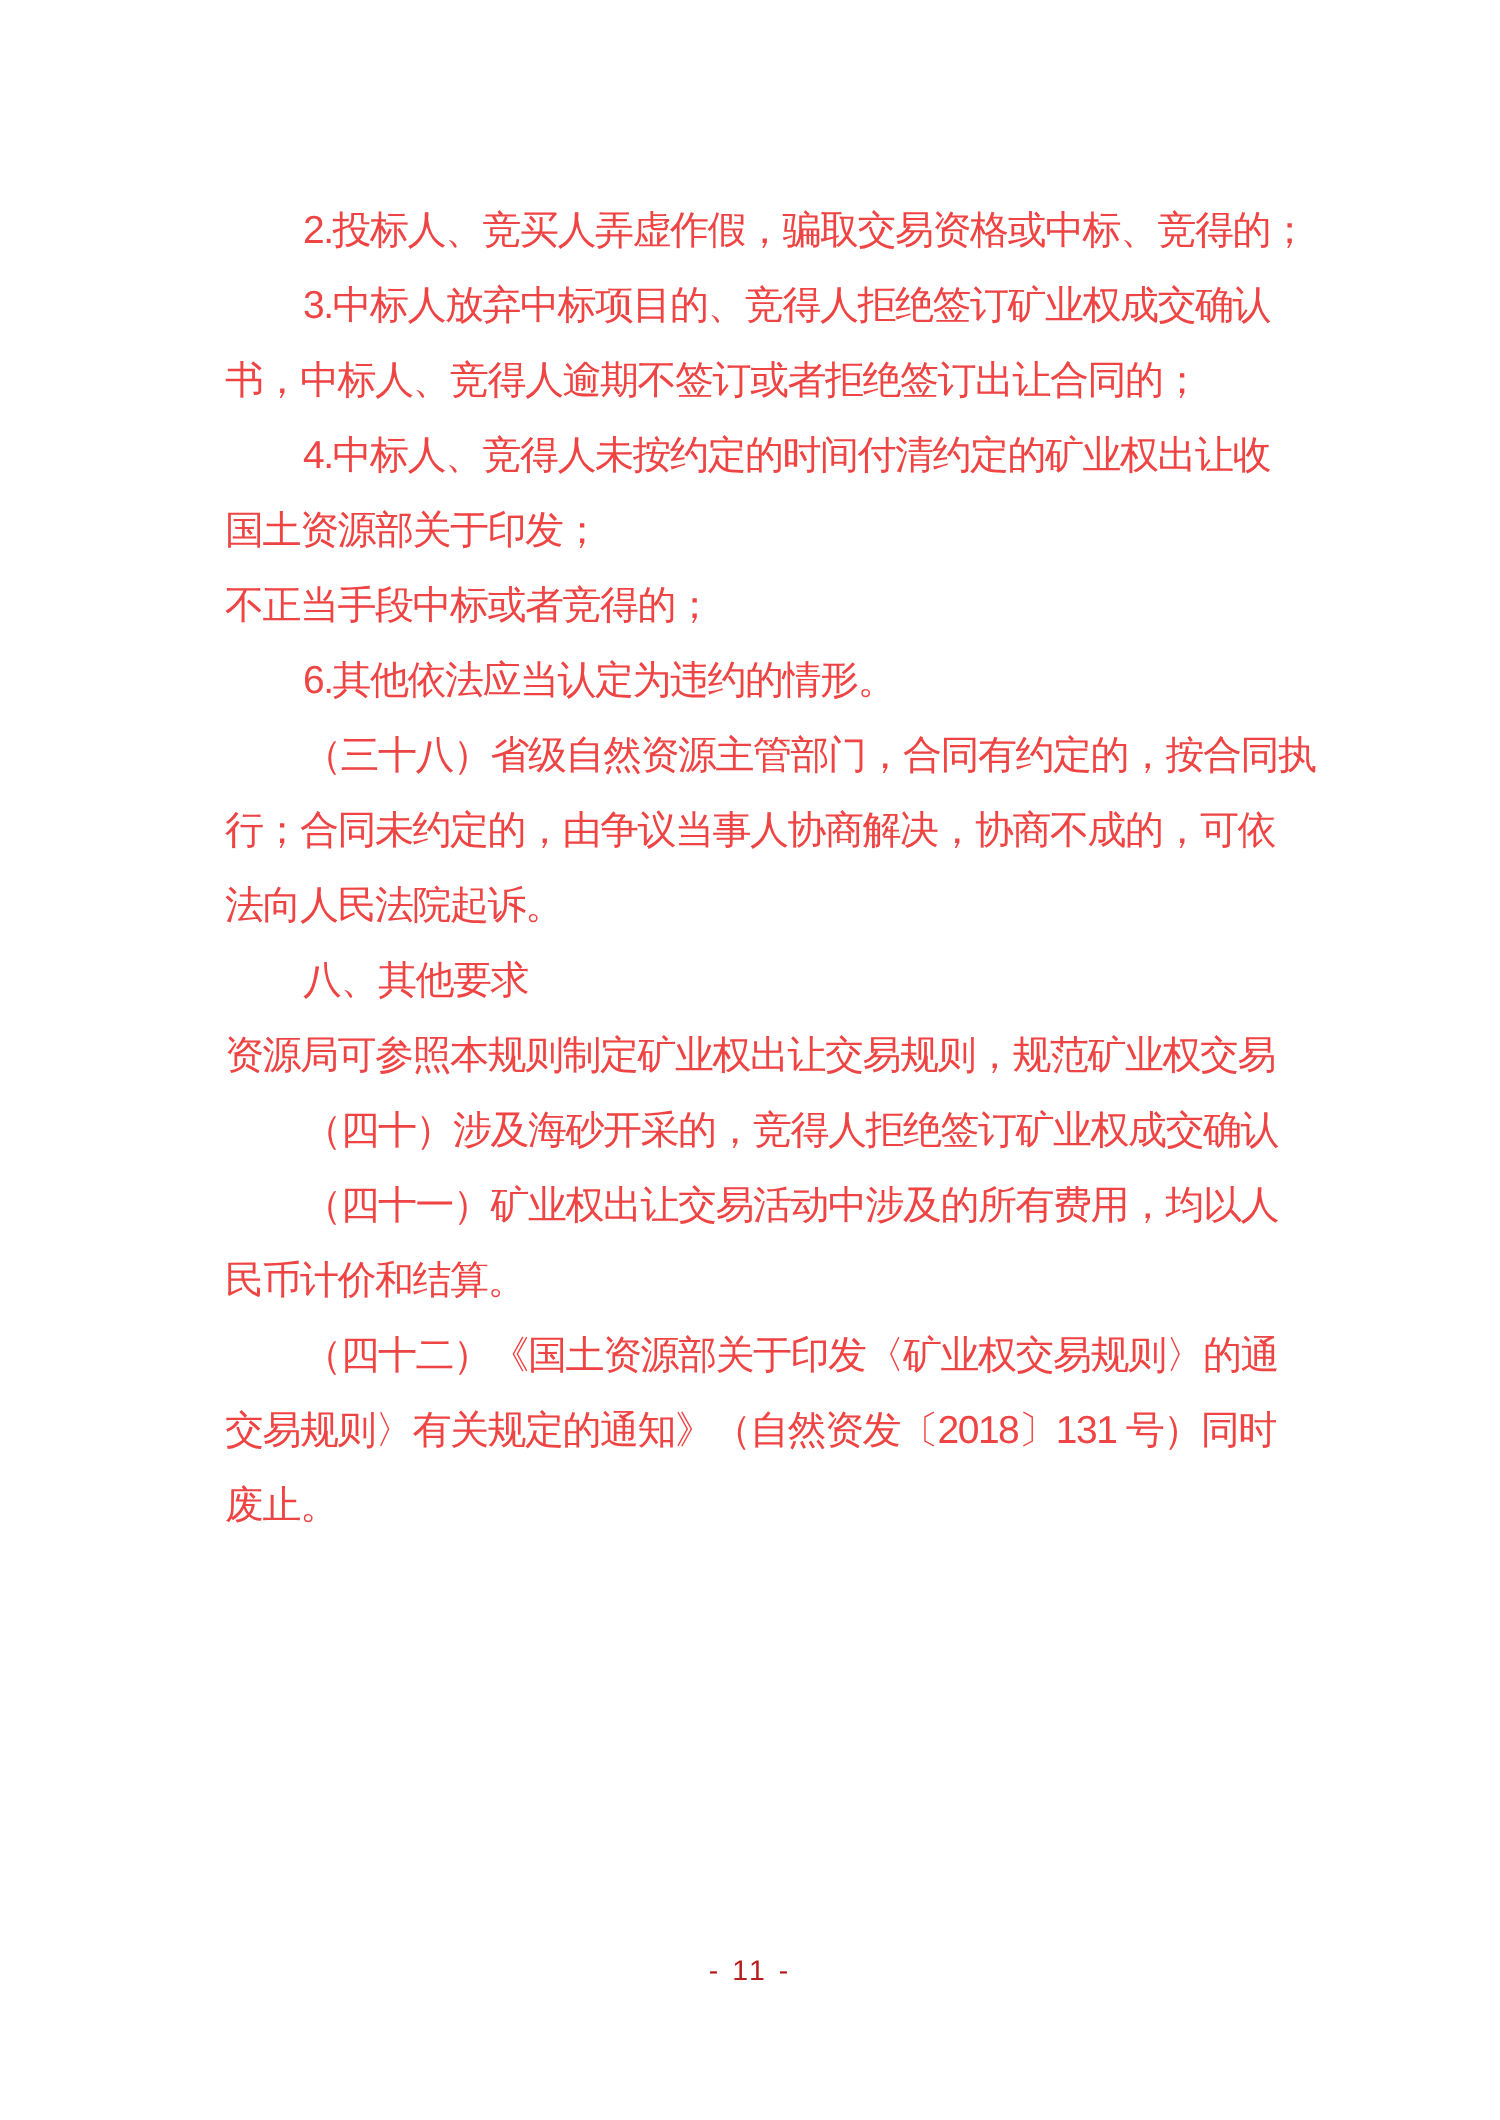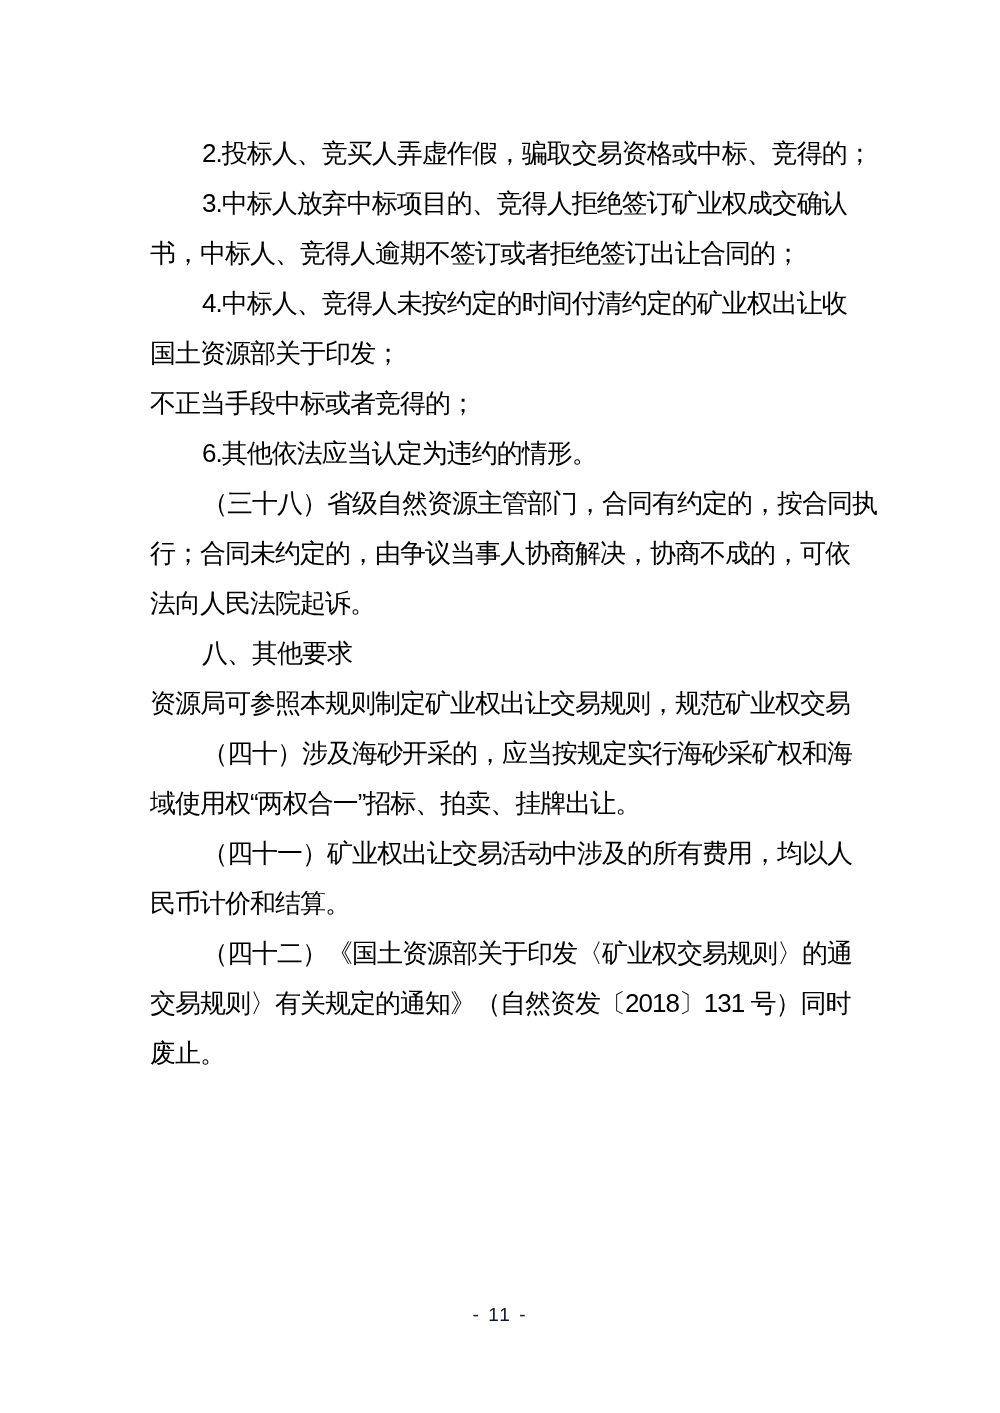--- a/index.html
+++ b/index.html
@@ -21,57 +21,56 @@
     top: 128px;
     left: 150px;
     width: 712px;
   }
   .doc-line {
     font-size: 26px;
     line-height: 50px;
     height: 50px;
     letter-spacing: -1px;
     white-space: nowrap;
-    color: #000000;
+    color: #ef4444;
     font-weight: 500;
   }
   .doc-line.indent {
     text-indent: 52px;
   }
   .page-footer {
     position: absolute;
     top: 1300px;
     left: 0;
     width: 100%;
     text-align: center;
     font-size: 19px;
     line-height: 30px;
     letter-spacing: 2px;
-    color: #0f172a;
+    color: #b91c1c;
   }
 </style>
 </head>
 <body>
 
 <div class="doc-page">
   <div class="doc-content">
     <div class="doc-line indent">2.投标人、竞买人弄虚作假，骗取交易资格或中标、竞得的；</div>
     <div class="doc-line indent">3.中标人放弃中标项目的、竞得人拒绝签订矿业权成交确认</div>
     <div class="doc-line">书，中标人、竞得人逾期不签订或者拒绝签订出让合同的；</div>
     <div class="doc-line indent">4.中标人、竞得人未按约定的时间付清约定的矿业权出让收</div>
     <div class="doc-line">国土资源部关于印发；</div>
     <div class="doc-line">不正当手段中标或者竞得的；</div>
     <div class="doc-line indent">6.其他依法应当认定为违约的情形。</div>
     <div class="doc-line indent">（三十八）省级自然资源主管部门，合同有约定的，按合同执</div>
     <div class="doc-line">行；合同未约定的，由争议当事人协商解决，协商不成的，可依</div>
     <div class="doc-line">法向人民法院起诉。</div>
     <div class="doc-line indent">八、其他要求</div>
     <div class="doc-line">资源局可参照本规则制定矿业权出让交易规则，规范矿业权交易</div>
-    <div class="doc-line indent">（四十）涉及海砂开采的，应当按规定实行海砂采矿权和海</div>
-    <div class="doc-line">域使用权“两权合一”招标、拍卖、挂牌出让。</div>
+    <div class="doc-line indent">（四十）涉及海砂开采的，竞得人拒绝签订矿业权成交确认</div>
     <div class="doc-line indent">（四十一）矿业权出让交易活动中涉及的所有费用，均以人</div>
     <div class="doc-line">民币计价和结算。</div>
     <div class="doc-line indent">（四十二）《国土资源部关于印发〈矿业权交易规则〉的通</div>
     <div class="doc-line">交易规则〉有关规定的通知》（自然资发〔2018〕131 号）同时</div>
     <div class="doc-line">废止。</div>
   </div>
 
   <div class="page-footer">- 11 -</div>
 </div>
 

